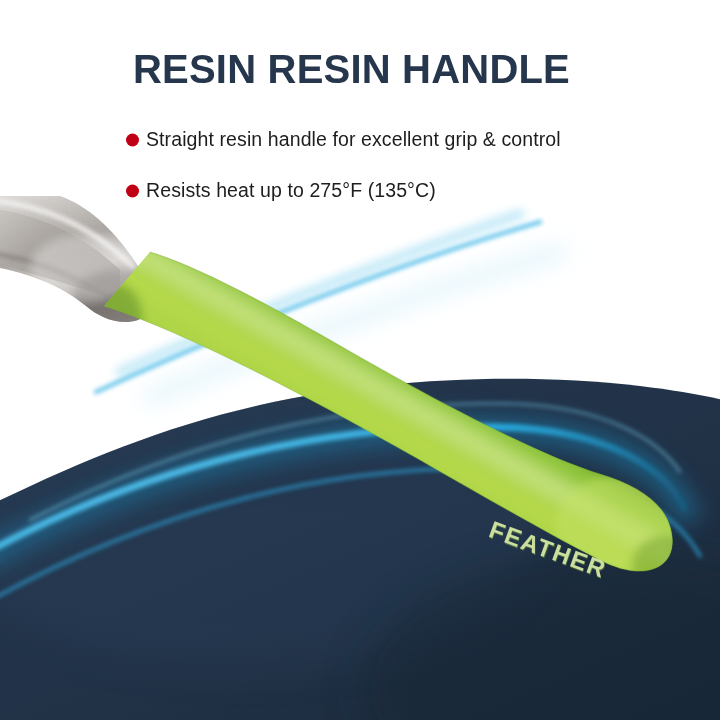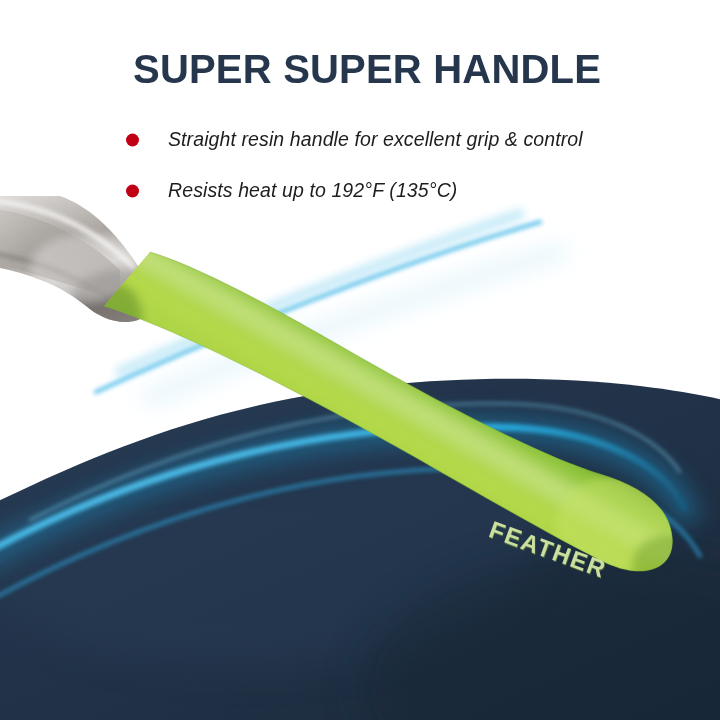--- a/index.html
+++ b/index.html
@@ -61,26 +61,25 @@
     position:absolute;
     left:0;
     top:50%;
     transform:translateY(-50%);
     width:13px; height:13px;
     border-radius:50%;
     background:#c00014;
   }
 
   .btext {
-    margin-left:42px;
+    margin-left:20px;
     font-size:19.5px;
     color:#1d1d1d;
     letter-spacing:0.1px;
     white-space:nowrap;
-    font-style:italic;
   }
 </style>
 </head>
 <body>
 
 <div id="stage">
 
   <div id="art">
     <svg viewBox="0 0 720 720" xmlns="http://www.w3.org/2000/svg">
       <defs>
@@ -256,31 +255,31 @@
       <g transform="translate(497,510) rotate(20)">
         <text x="1" y="29" font-family="Liberation Sans, sans-serif" font-size="24" font-weight="bold" letter-spacing="1.6" fill="#7aa832" opacity="0.45">FEATHER</text>
         <text x="0" y="28" font-family="Liberation Sans, sans-serif" font-size="24" font-weight="bold" letter-spacing="1.6" fill="#d2e6a4" opacity="0.95">FEATHER</text>
       </g>
 
     </svg>
   </div>
 
   <div class="copy">
 
-    <h1 class="headline" style="color: rgb(38, 55, 77);">SUPER SUPER HANDLE</h1>
+    <h1 class="headline" style="color: rgb(38, 55, 77);">RESIN RESIN HANDLE</h1>
 
     <ul class="bullets">
 
       <li class="bullet">
         <span class="dot" style="background: rgb(192, 0, 20);"></span>
         <span class="btext">Straight resin handle for excellent grip &amp; control</span>
       </li>
 
       <li class="bullet">
         <span class="dot" style="background: rgb(192, 0, 20);"></span>
-        <span class="btext">Resists heat up to 192°F (135°C)</span>
+        <span class="btext">Resists heat up to 275°F (135°C)</span>
       </li>
 
 
     </ul>
   </div>
 
 </div>
 
 </body></html>

